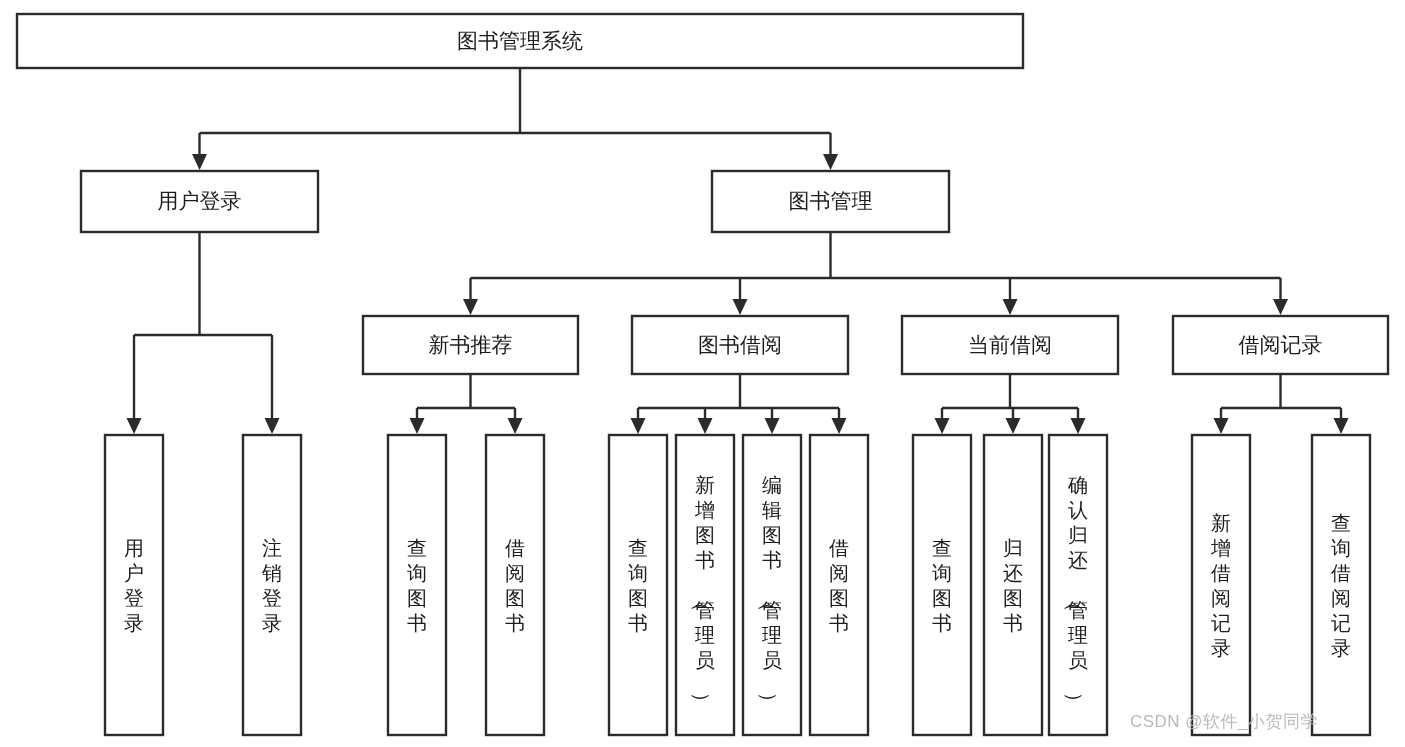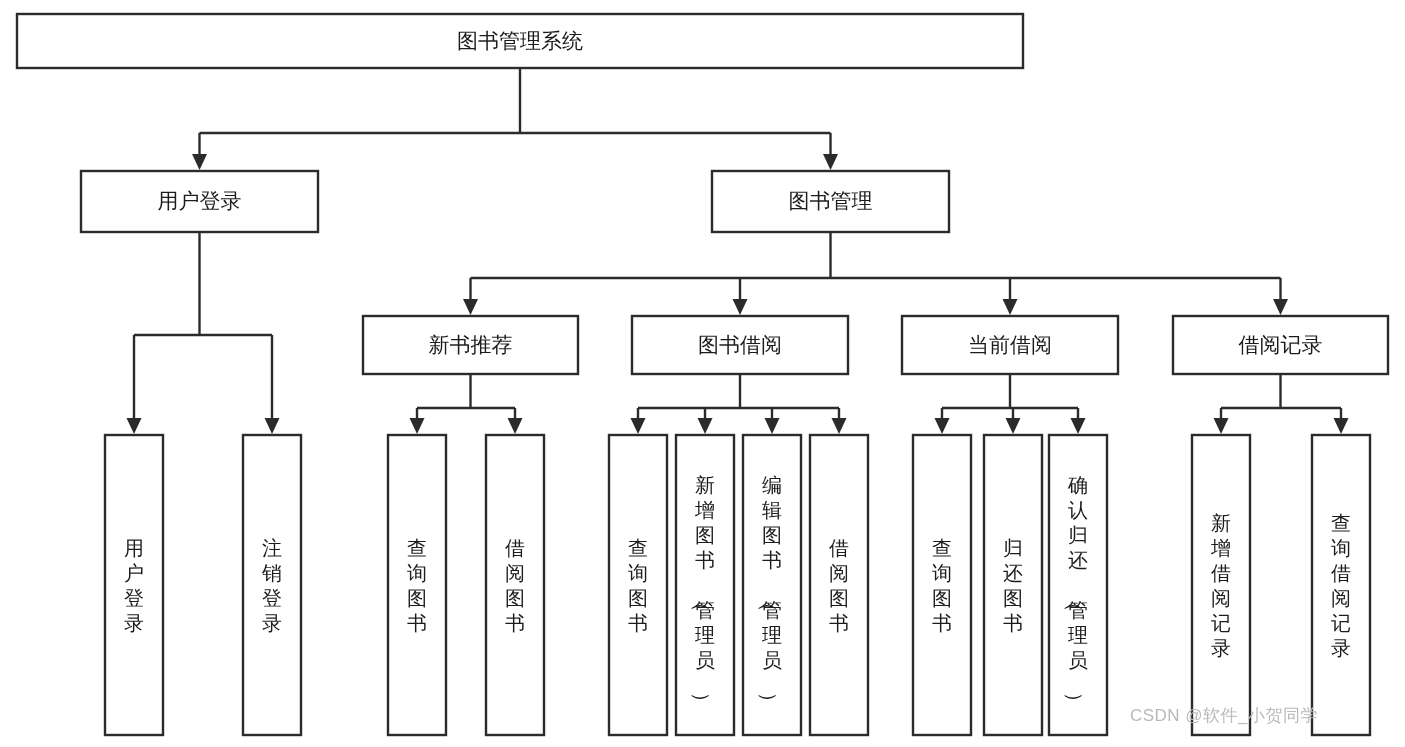--- a/index.html
+++ b/index.html
@@ -51,21 +51,21 @@
     fill: none;
     stroke-linecap: butt;
   }
   .arrow-head {
     fill: #2b2b2b;
     stroke: none;
   }
   .watermark {
     position: absolute;
     right: 10px;
-    bottom: 20px;
+    bottom: 14px;
     font-family: "Liberation Sans", "DejaVu Sans", sans-serif;
     font-size: 17px;
     color: #b9b9b9;
     white-space: nowrap;
     letter-spacing: 0.5px;
     user-select: none;
   }
 </style>
 </head>
 <body>

